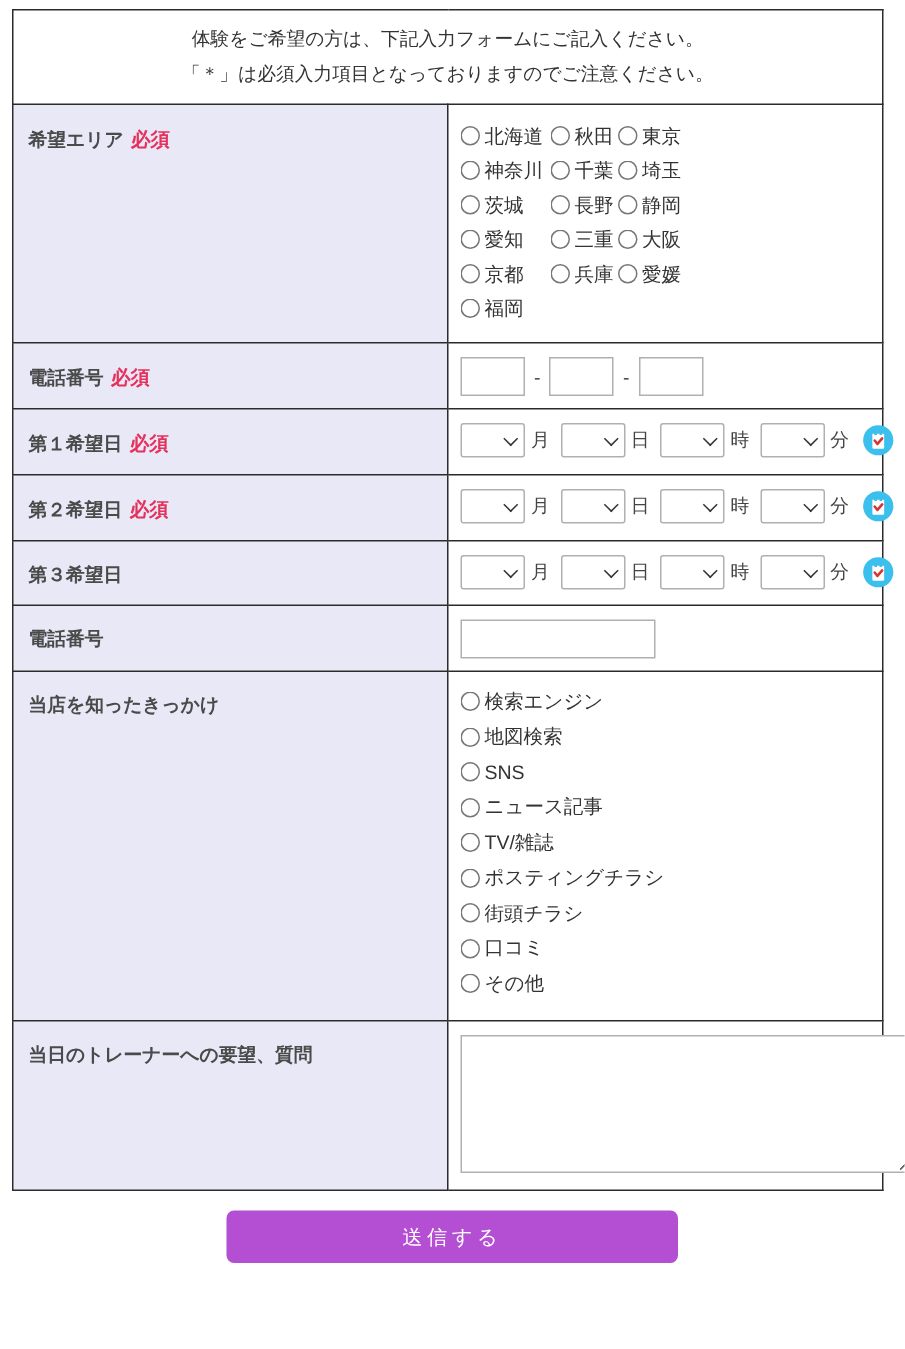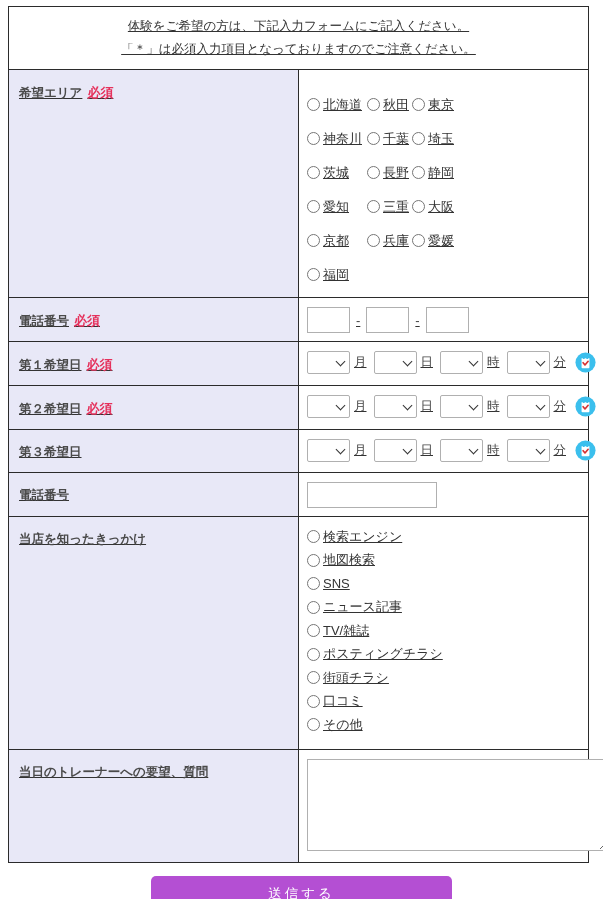--- a/index.html
+++ b/index.html
@@ -2,21 +2,21 @@
 <html lang="ja"><head>
 <meta charset="utf-8">
 <style>
   html,body{margin:0;padding:0;background:#fff;}
   body{
     width:603px;
     font-family:"Liberation Sans","DejaVu Sans",sans-serif;
     color:#333;
     -webkit-font-smoothing:antialiased;
   }
-  .page{padding:6px 8px 6px 8px;text-decoration:underline;}
+  .page{padding:6px 8px 6px 8px;}
   table.form-table{
     border-collapse:collapse;
     width:581px;
     table-layout:fixed;
   }
   table.form-table td{
     border:1px solid #2b2b2b;
   }
   td.intro-cell{
     text-align:center;
@@ -42,21 +42,21 @@
     font-weight:bold;
     margin-left:5px;
   }
   td.value-cell{
     vertical-align:top;
     padding:9px 10px 8px 8px;
     font-size:13px;
     background:#fff;
   }
   
-  .radio-line{display:flex;align-items:center;margin:17px 0 6px 0;line-height:17px;}
+  .radio-line{display:flex;align-items:center;margin:3px 0 6px 0;line-height:17px;}
   .radio-item{display:inline-flex;align-items:center;}
   .radio-item input[type=radio]{
     width:13px;height:13px;margin:0 3px 0 0;flex:none;
   }
   .area-c1{width:60px;}
   .area-c2{width:45px;}
   .src-line{display:flex;align-items:center;margin:4px 0 9.5px 0;line-height:14px;}
   
   .txt{
     border:1px solid #b0b0b0;background:#fff;height:22px;

